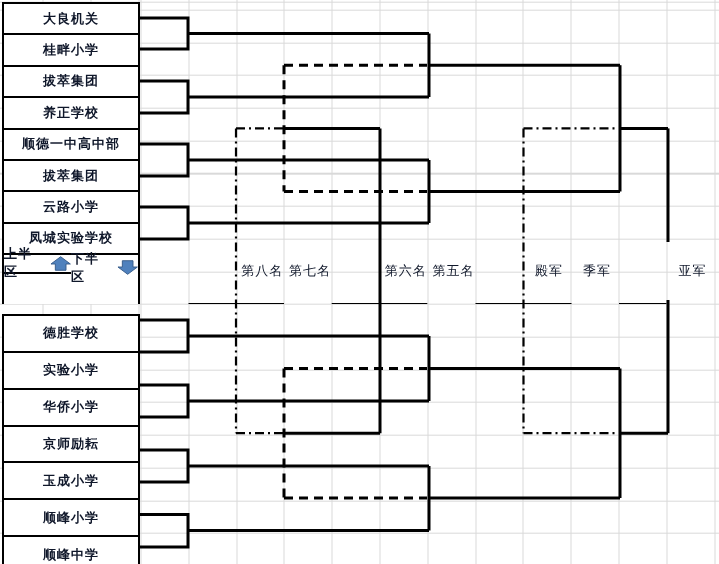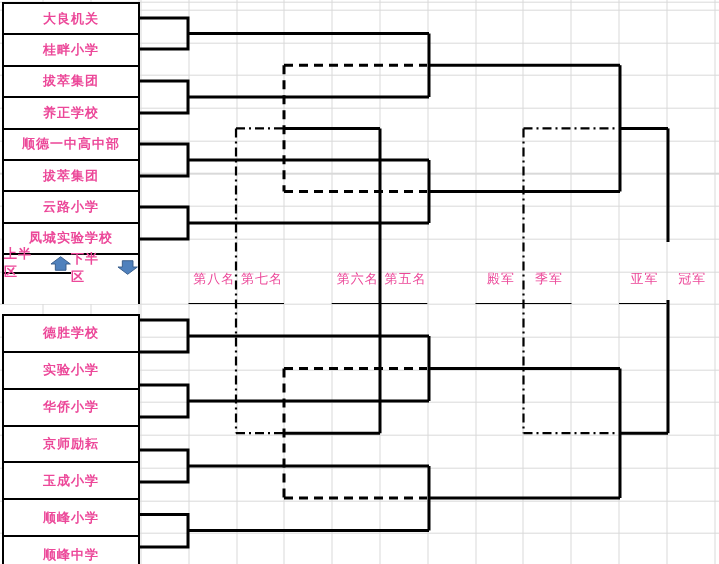--- a/index.html
+++ b/index.html
@@ -1,18 +1,18 @@
 <!DOCTYPE html>
 <html><head>
 <meta charset="utf-8">
 <style>
   html,body{margin:0;padding:0;background:#fff;}
   .canvas{
     position:relative;width:719px;height:564px;background:#ffffff;overflow:hidden;
-    font-family:"DejaVu Sans","Liberation Sans",sans-serif;color:#ec4899;
+    font-family:"DejaVu Sans","Liberation Sans",sans-serif;color:#0f172a;
   }
   .grid{
     position:absolute;inset:0;
     background-image:
       repeating-linear-gradient(to right,#d9d9d9 0,#d9d9d9 1px,transparent 1px,transparent 47.8px),
       repeating-linear-gradient(to bottom,#d9d9d9 0,#d9d9d9 1px,transparent 1px,transparent 32.7px);
     background-position:140.5px 0,0 9.7px;
   }
   .names-table{
     position:absolute;left:2px;width:138px;background:#fff;
@@ -35,22 +35,22 @@
   }
   .mid-row{
     display:flex;align-items:center;justify-content:center;gap:5px;
     font-size:13px;font-weight:bold;letter-spacing:1px;box-sizing:border-box;
   }
   .mid-row.r1{height:18.5px;border-bottom:2px solid #000;}
   .mid-row.r2{height:14.5px;border-bottom:2px solid #000;}
   .mid-row.r3{height:25px;}
   .arrow-icon{display:block;}
   .placement-label{
-    position:absolute;top:270px;height:18px;line-height:18px;width:52px;
-    text-align:center;font-size:13px;z-index:2;letter-spacing:1px;
+    position:absolute;top:262px;height:18px;line-height:18px;width:52px;
+    text-align:center;font-size:13px;z-index:2;letter-spacing:1px;margin-left:48px;
   }
   .lines-svg{position:absolute;left:0;top:0;z-index:3;pointer-events:none;}
 </style>
 </head>
 <body>
 
 <div class="canvas">
 
   <div class="grid"></div>
 

